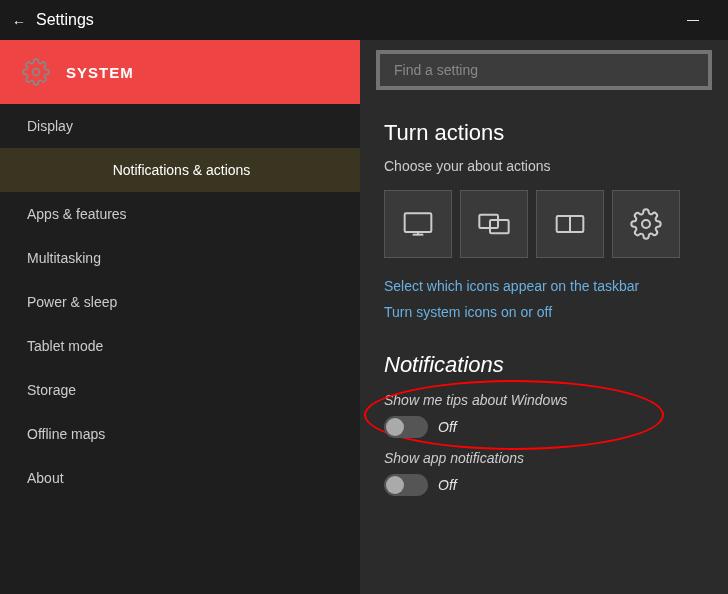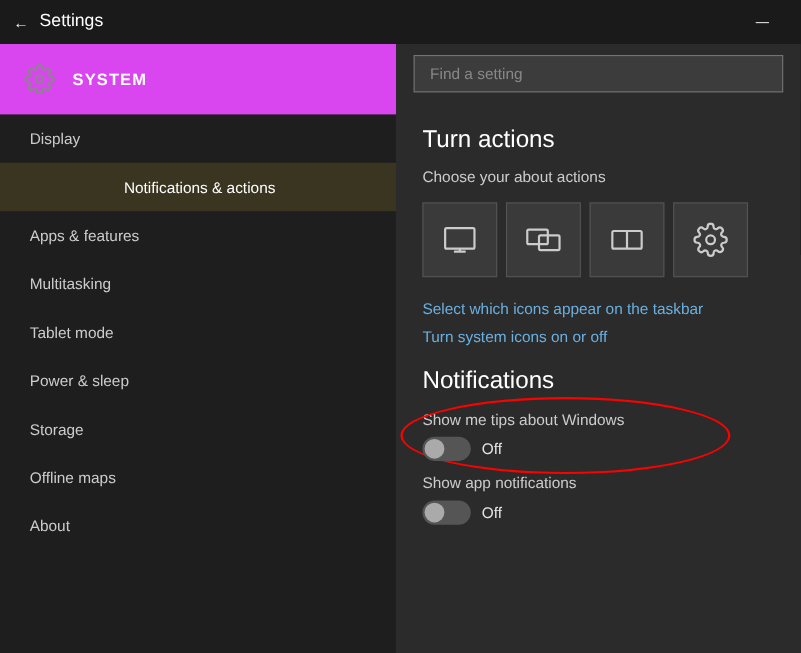--- a/index.html
+++ b/index.html
@@ -62,21 +62,21 @@
       flex-direction: column;
       flex-shrink: 0;
     }
 
     
     .system-header {
       display: flex;
       align-items: center;
       gap: 14px;
       padding: 16px 20px;
-      background: #d946ef;
+      background: #ef4444;
     }
     .system-icon {
       width: 32px;
       height: 32px;
       color: #888;
       display: flex;
       align-items: center;
       justify-content: center;
       font-size: 22px;
     }
@@ -113,21 +113,21 @@
 
     
     .content-search {
       padding: 10px 16px;
       background: #2b2b2b;
       flex-shrink: 0;
     }
     .search-input {
       width: 100%;
       background: #3c3c3c;
-      border: 1px solid #737373;
+      border: 4px solid #737373;
       color: #aaa;
       font-size: 14px;
       padding: 8px 14px;
       outline: none;
     }
     .search-input::placeholder { color: #888; }
 
     .content-body {
       padding: 20px 24px;
       flex: 1;
@@ -170,21 +170,22 @@
     .settings-link {
       color: #6ab0e0;
       font-size: 14px;
       cursor: pointer;
       margin-bottom: 10px;
       display: block;
     }
 
     
     .notifications-section {
-      margin-top: 19px;
+      margin-top: 32px;
+      font-style: italic;
     }
     .notifications-title {
       font-size: 22px;
       font-weight: 300;
       color: #ffffff;
       margin-bottom: 14px;
     }
 
     
     .toggle-row {
@@ -270,22 +271,22 @@
           <path d="M19.4 15a1.65 1.65 0 0 0 .33 1.82l.06.06a2 2 0 0 1-2.83 2.83l-.06-.06a1.65 1.65 0 0 0-1.82-.33 1.65 1.65 0 0 0-1 1.51V21a2 2 0 0 1-4 0v-.09A1.65 1.65 0 0 0 9 19.4a1.65 1.65 0 0 0-1.82.33l-.06.06a2 2 0 0 1-2.83-2.83l.06-.06A1.65 1.65 0 0 0 4.68 15a1.65 1.65 0 0 0-1.51-1H3a2 2 0 0 1 0-4h.09A1.65 1.65 0 0 0 4.6 9a1.65 1.65 0 0 0-.33-1.82l-.06-.06a2 2 0 0 1 2.83-2.83l.06.06A1.65 1.65 0 0 0 9 4.68a1.65 1.65 0 0 0 1-1.51V3a2 2 0 0 1 4 0v.09a1.65 1.65 0 0 0 1 1.51 1.65 1.65 0 0 0 1.82-.33l.06-.06a2 2 0 0 1 2.83 2.83l-.06.06A1.65 1.65 0 0 0 19.4 9a1.65 1.65 0 0 0 1.51 1H21a2 2 0 0 1 0 4h-.09a1.65 1.65 0 0 0-1.51 1z"></path>
         </svg>
       </div>
       <span class="system-title">SYSTEM</span>
     </div>
 
     <div class="nav-item">Display</div>
     <div class="nav-item active">Notifications &amp; actions</div>
     <div class="nav-item">Apps &amp; features</div>
     <div class="nav-item">Multitasking</div>
+    <div class="nav-item">Power &amp; sleep</div>
     <div class="nav-item">Tablet mode</div>
-    <div class="nav-item">Power &amp; sleep</div>
     <div class="nav-item">Storage</div>
     <div class="nav-item">Offline maps</div>
     <div class="nav-item">About</div>
   </div>
 
   <div class="content-panel">
 
     <div class="content-search">
       <input class="search-input" type="text" placeholder="Find a setting" style="">
     </div>

